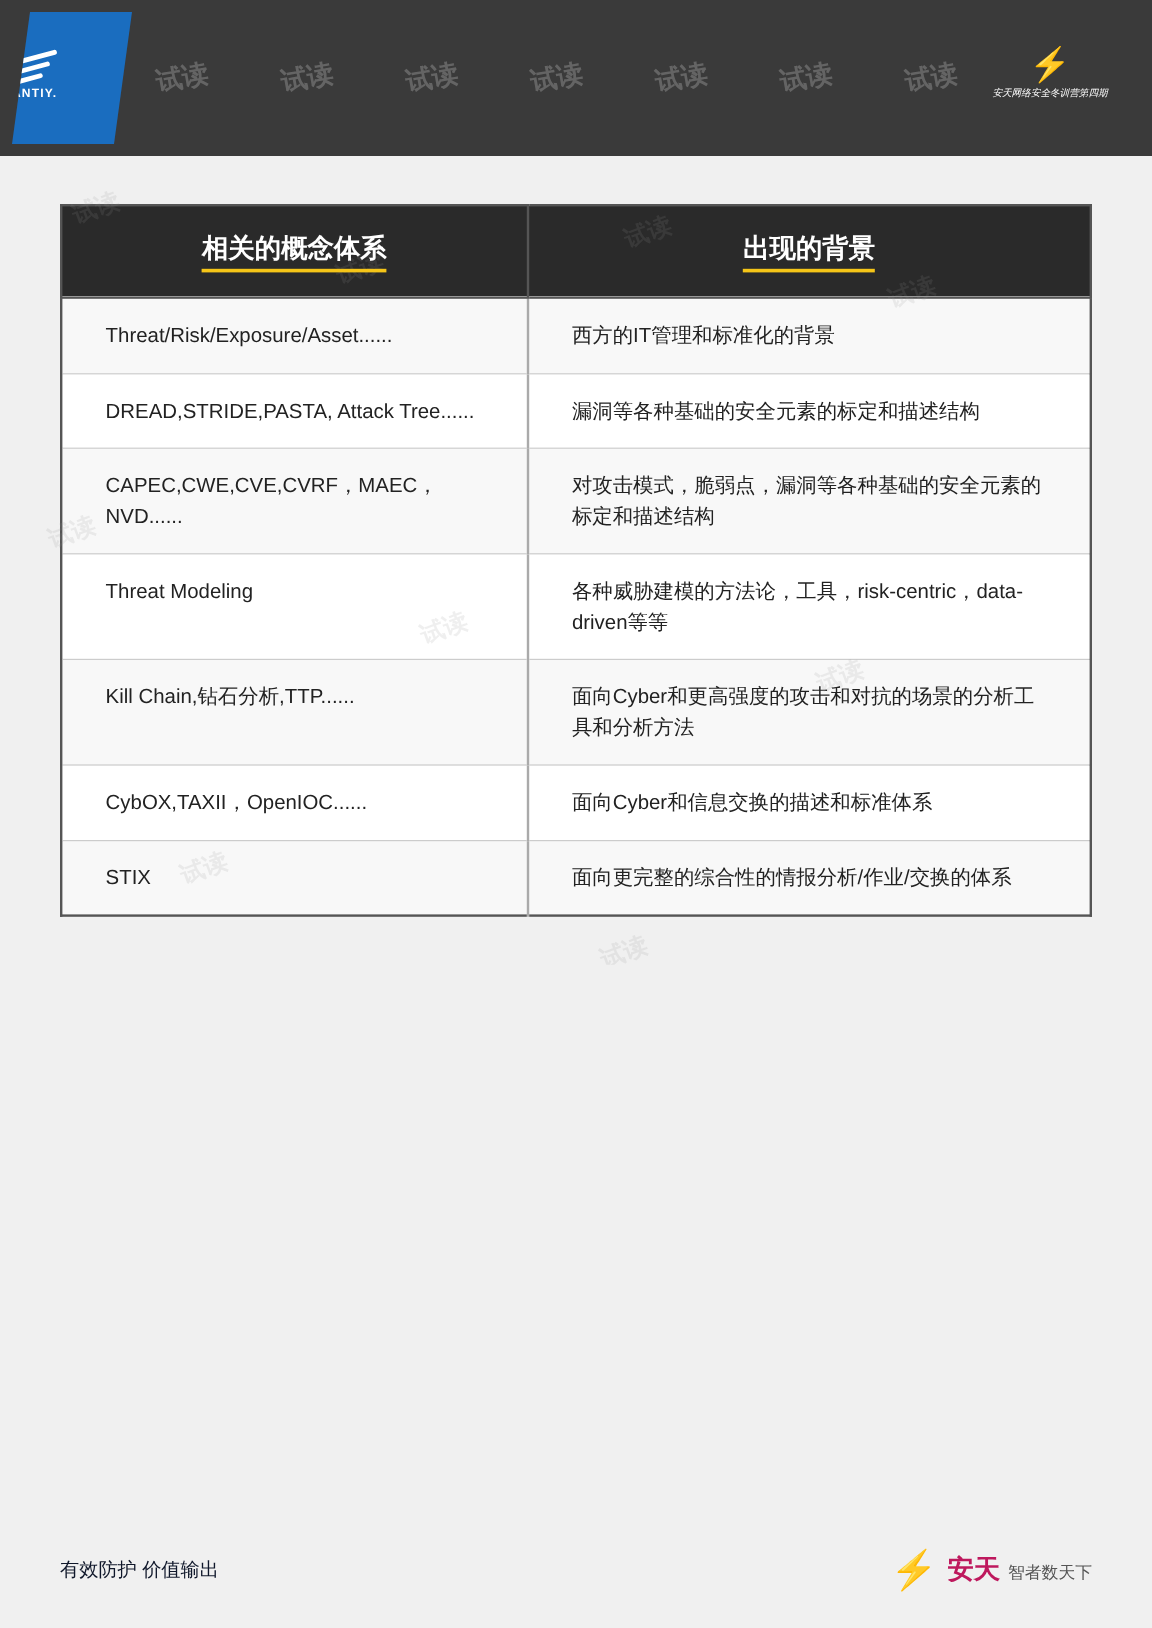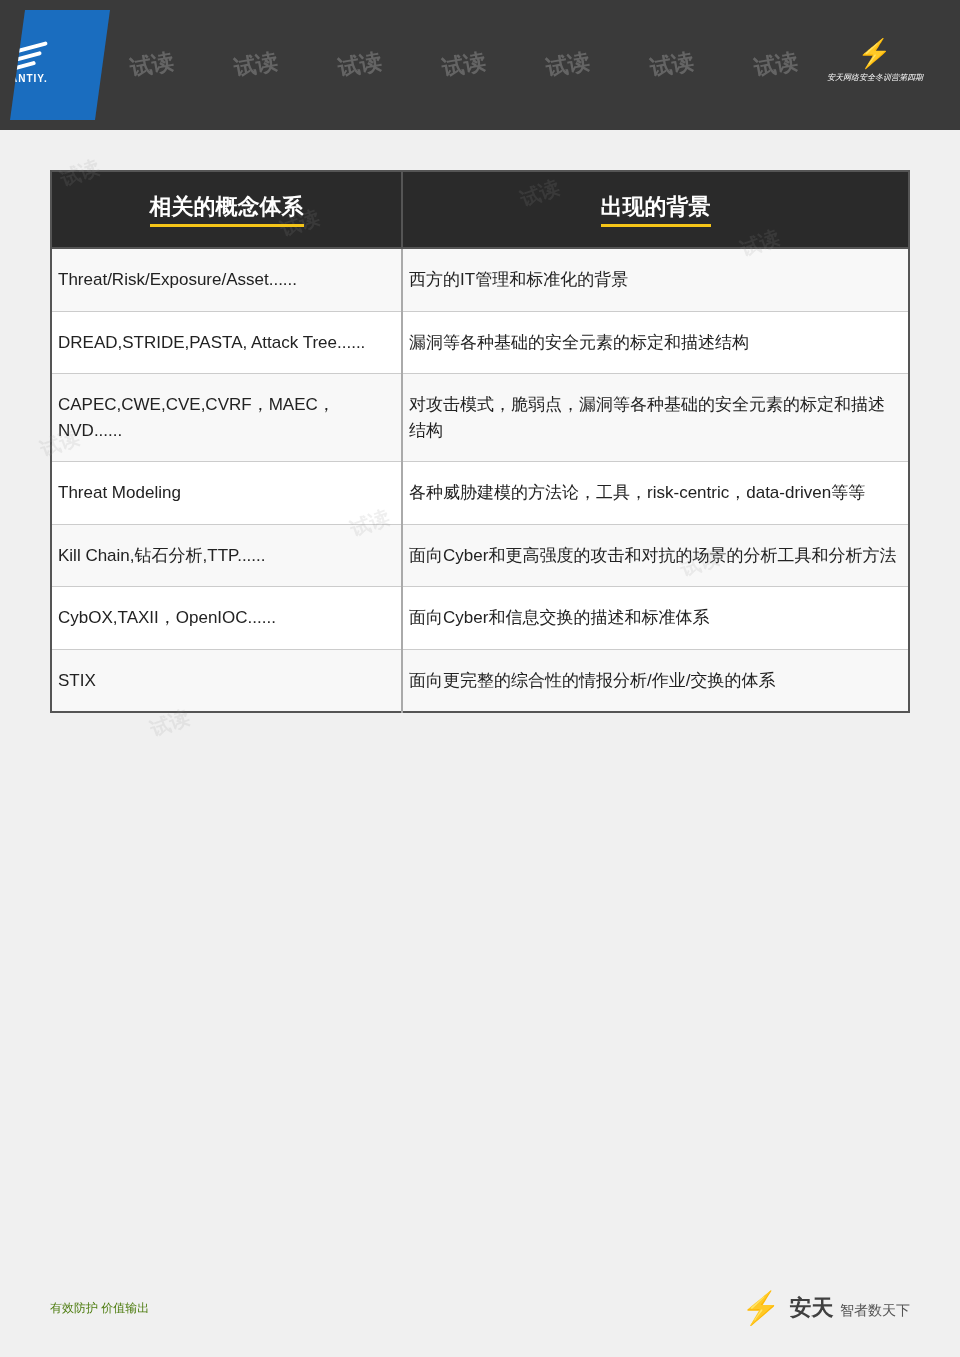--- a/index.html
+++ b/index.html
@@ -166,21 +166,21 @@
 
     .table-row:nth-child(odd) {
       background: #f8f8f8;
     }
 
     .table-row:nth-child(even) {
       background: #ffffff;
     }
 
     .table-cell {
-      padding: 18px 6px;
+      padding: 18px 36px;
       vertical-align: top;
       border: 1px solid #ccc;
       font-size: 17px;
       line-height: 1.5;
       color: #222;
     }
 
     .table-cell:first-child {
       border-right: 2px solid #aaa;
       font-weight: 500;
@@ -192,22 +192,22 @@
       bottom: 30px;
       left: 0;
       right: 0;
       display: flex;
       justify-content: space-between;
       align-items: center;
       padding: 0 50px;
     }
 
     .footer-left {
-      color: #4d7c0f;
-      font-size: 12px;
+      color: #0f172a;
+      font-size: 16px;
     }
 
     .footer-right {
       display: flex;
       align-items: center;
       gap: 5px;
     }
 
     .footer-logo-badge {
       display: flex;
@@ -310,18 +310,18 @@
       </tbody>
   </table>
 </div>
 
 <div class="footer">
   <div class="footer-left">有效防护 价值输出</div>
   <div class="footer-right">
     <div class="footer-logo-badge">
       <span class="footer-logo-icon">⚡</span>
       <span>
-        <span style="font-weight:bold;font-size:22px;color:#404040;">安天</span>
+        <span style="font-weight:bold;font-size:22px;color:#be185d;">安天</span>
         <span style="font-size:14px;color:#555;margin-left:2px;">智者数天下</span>
       </span>
     </div>
   </div>
 </div>
 
 </body></html>

